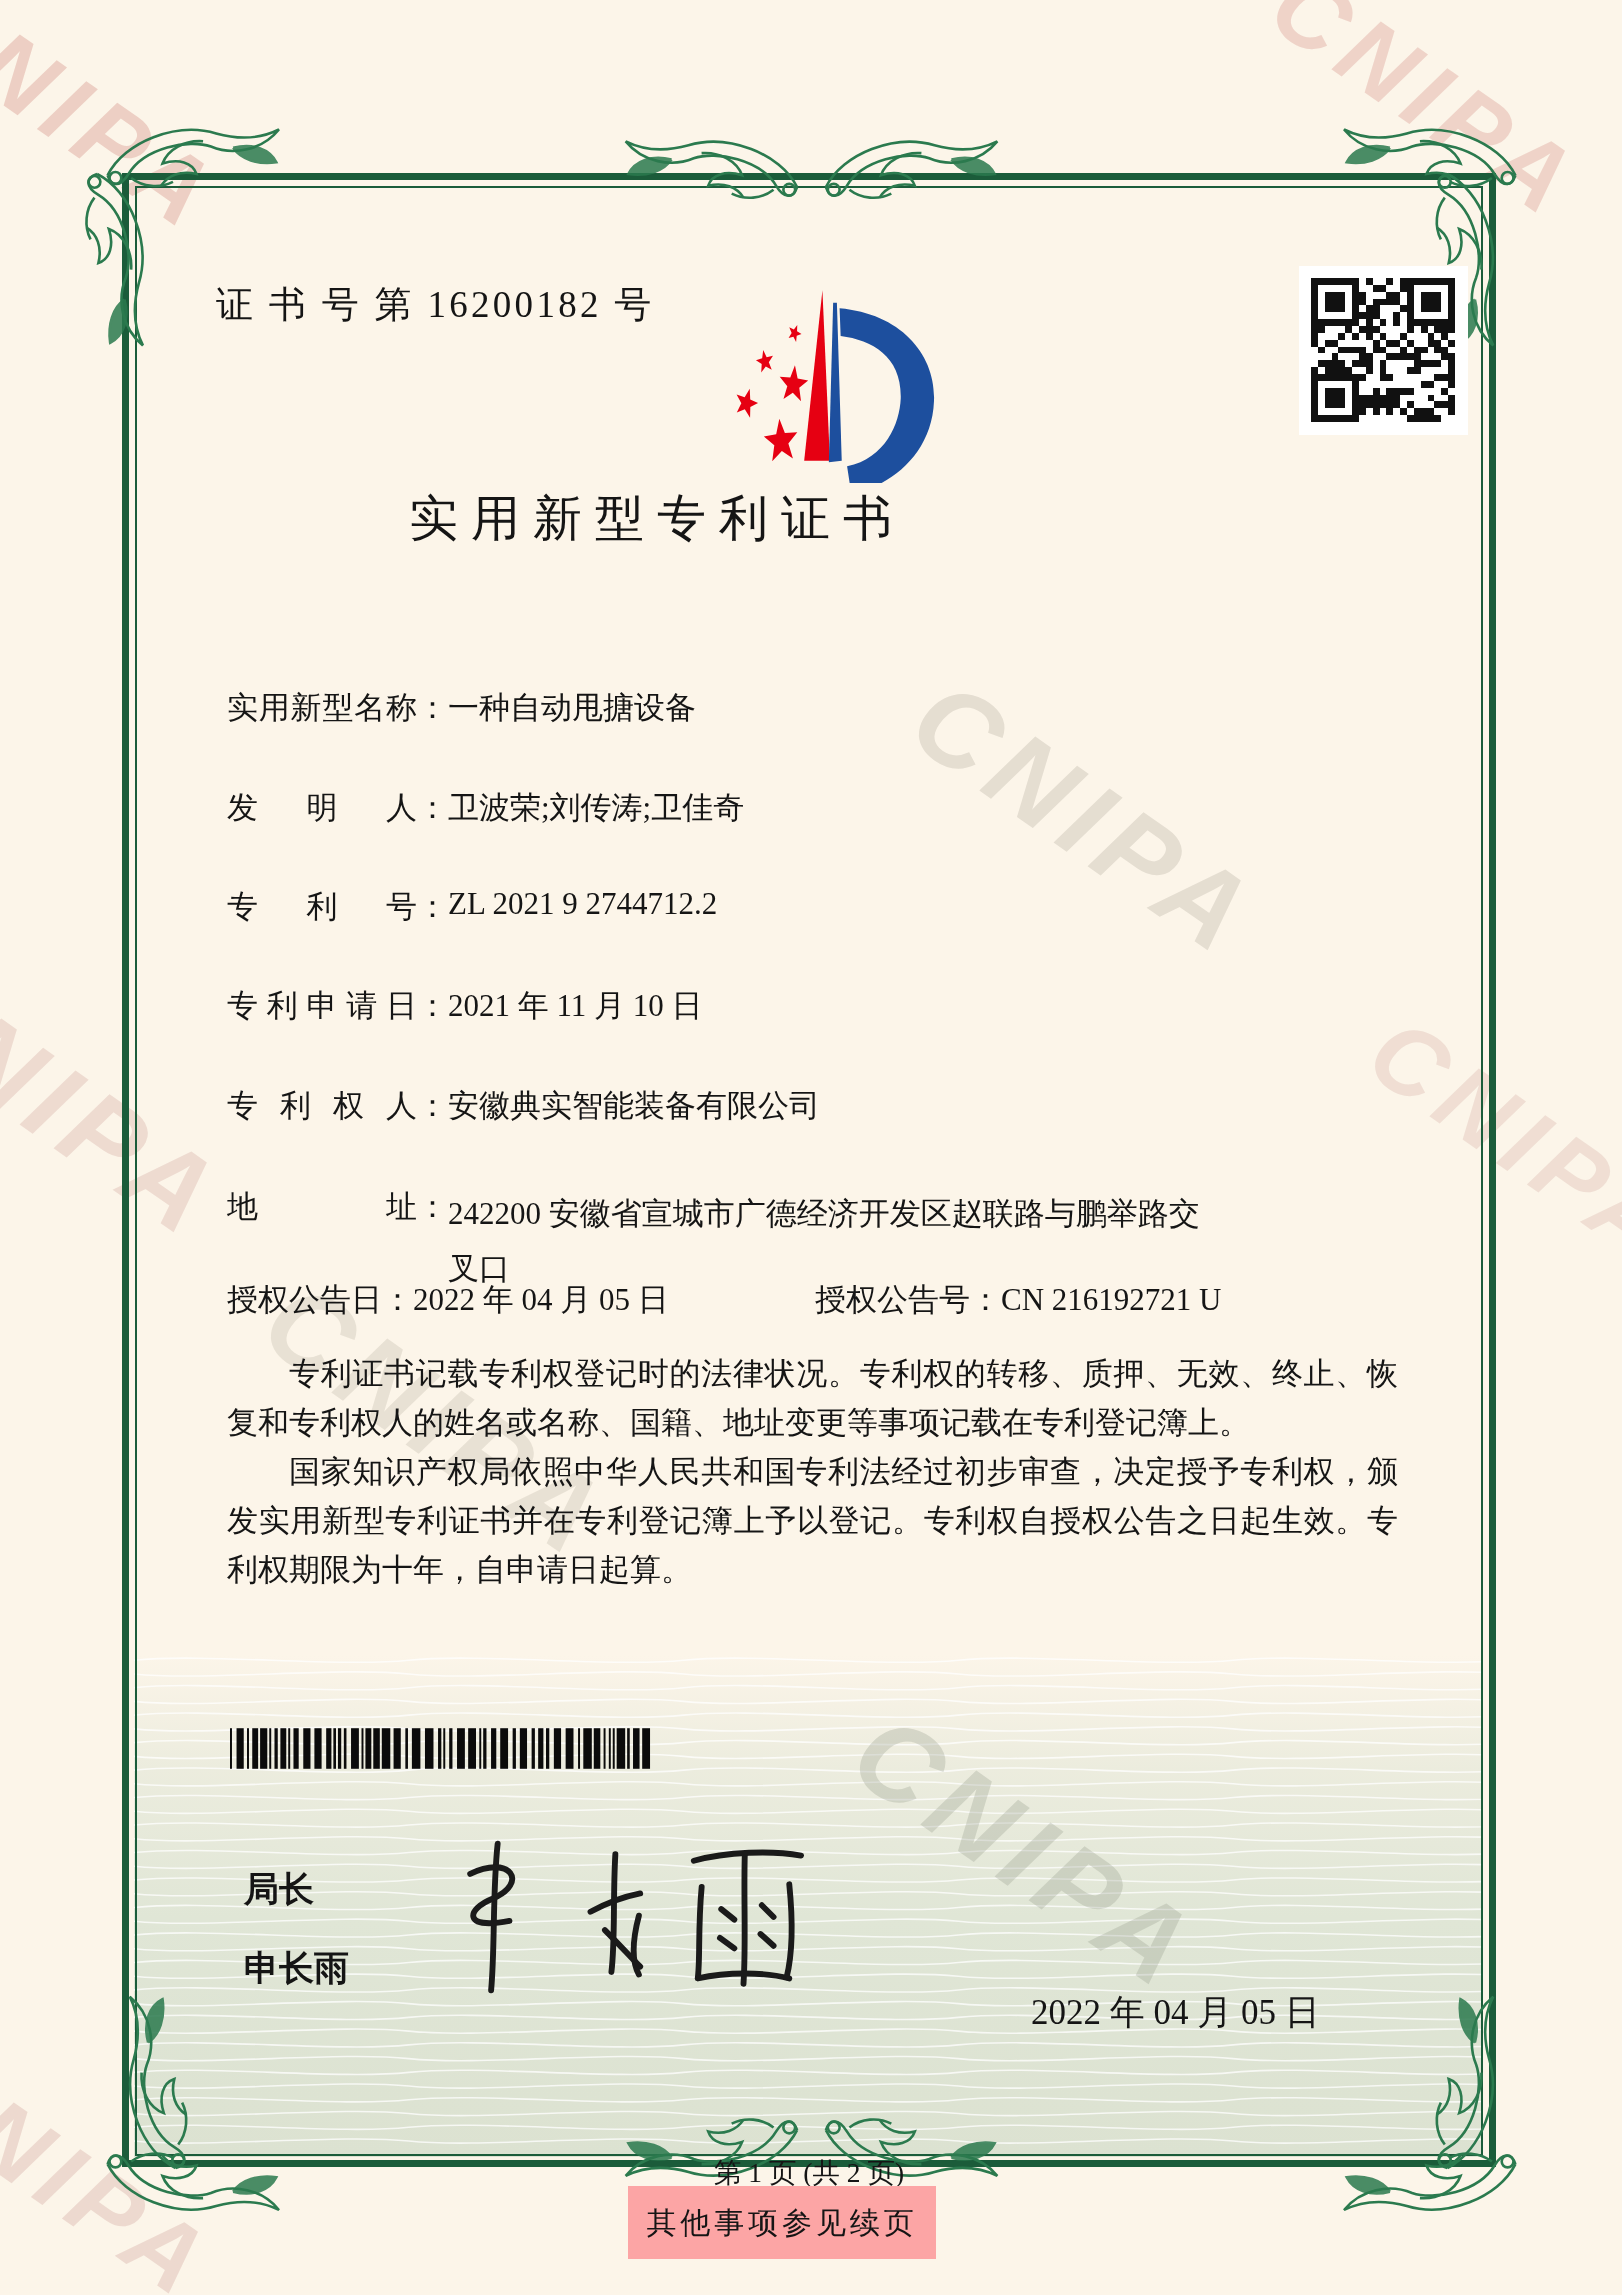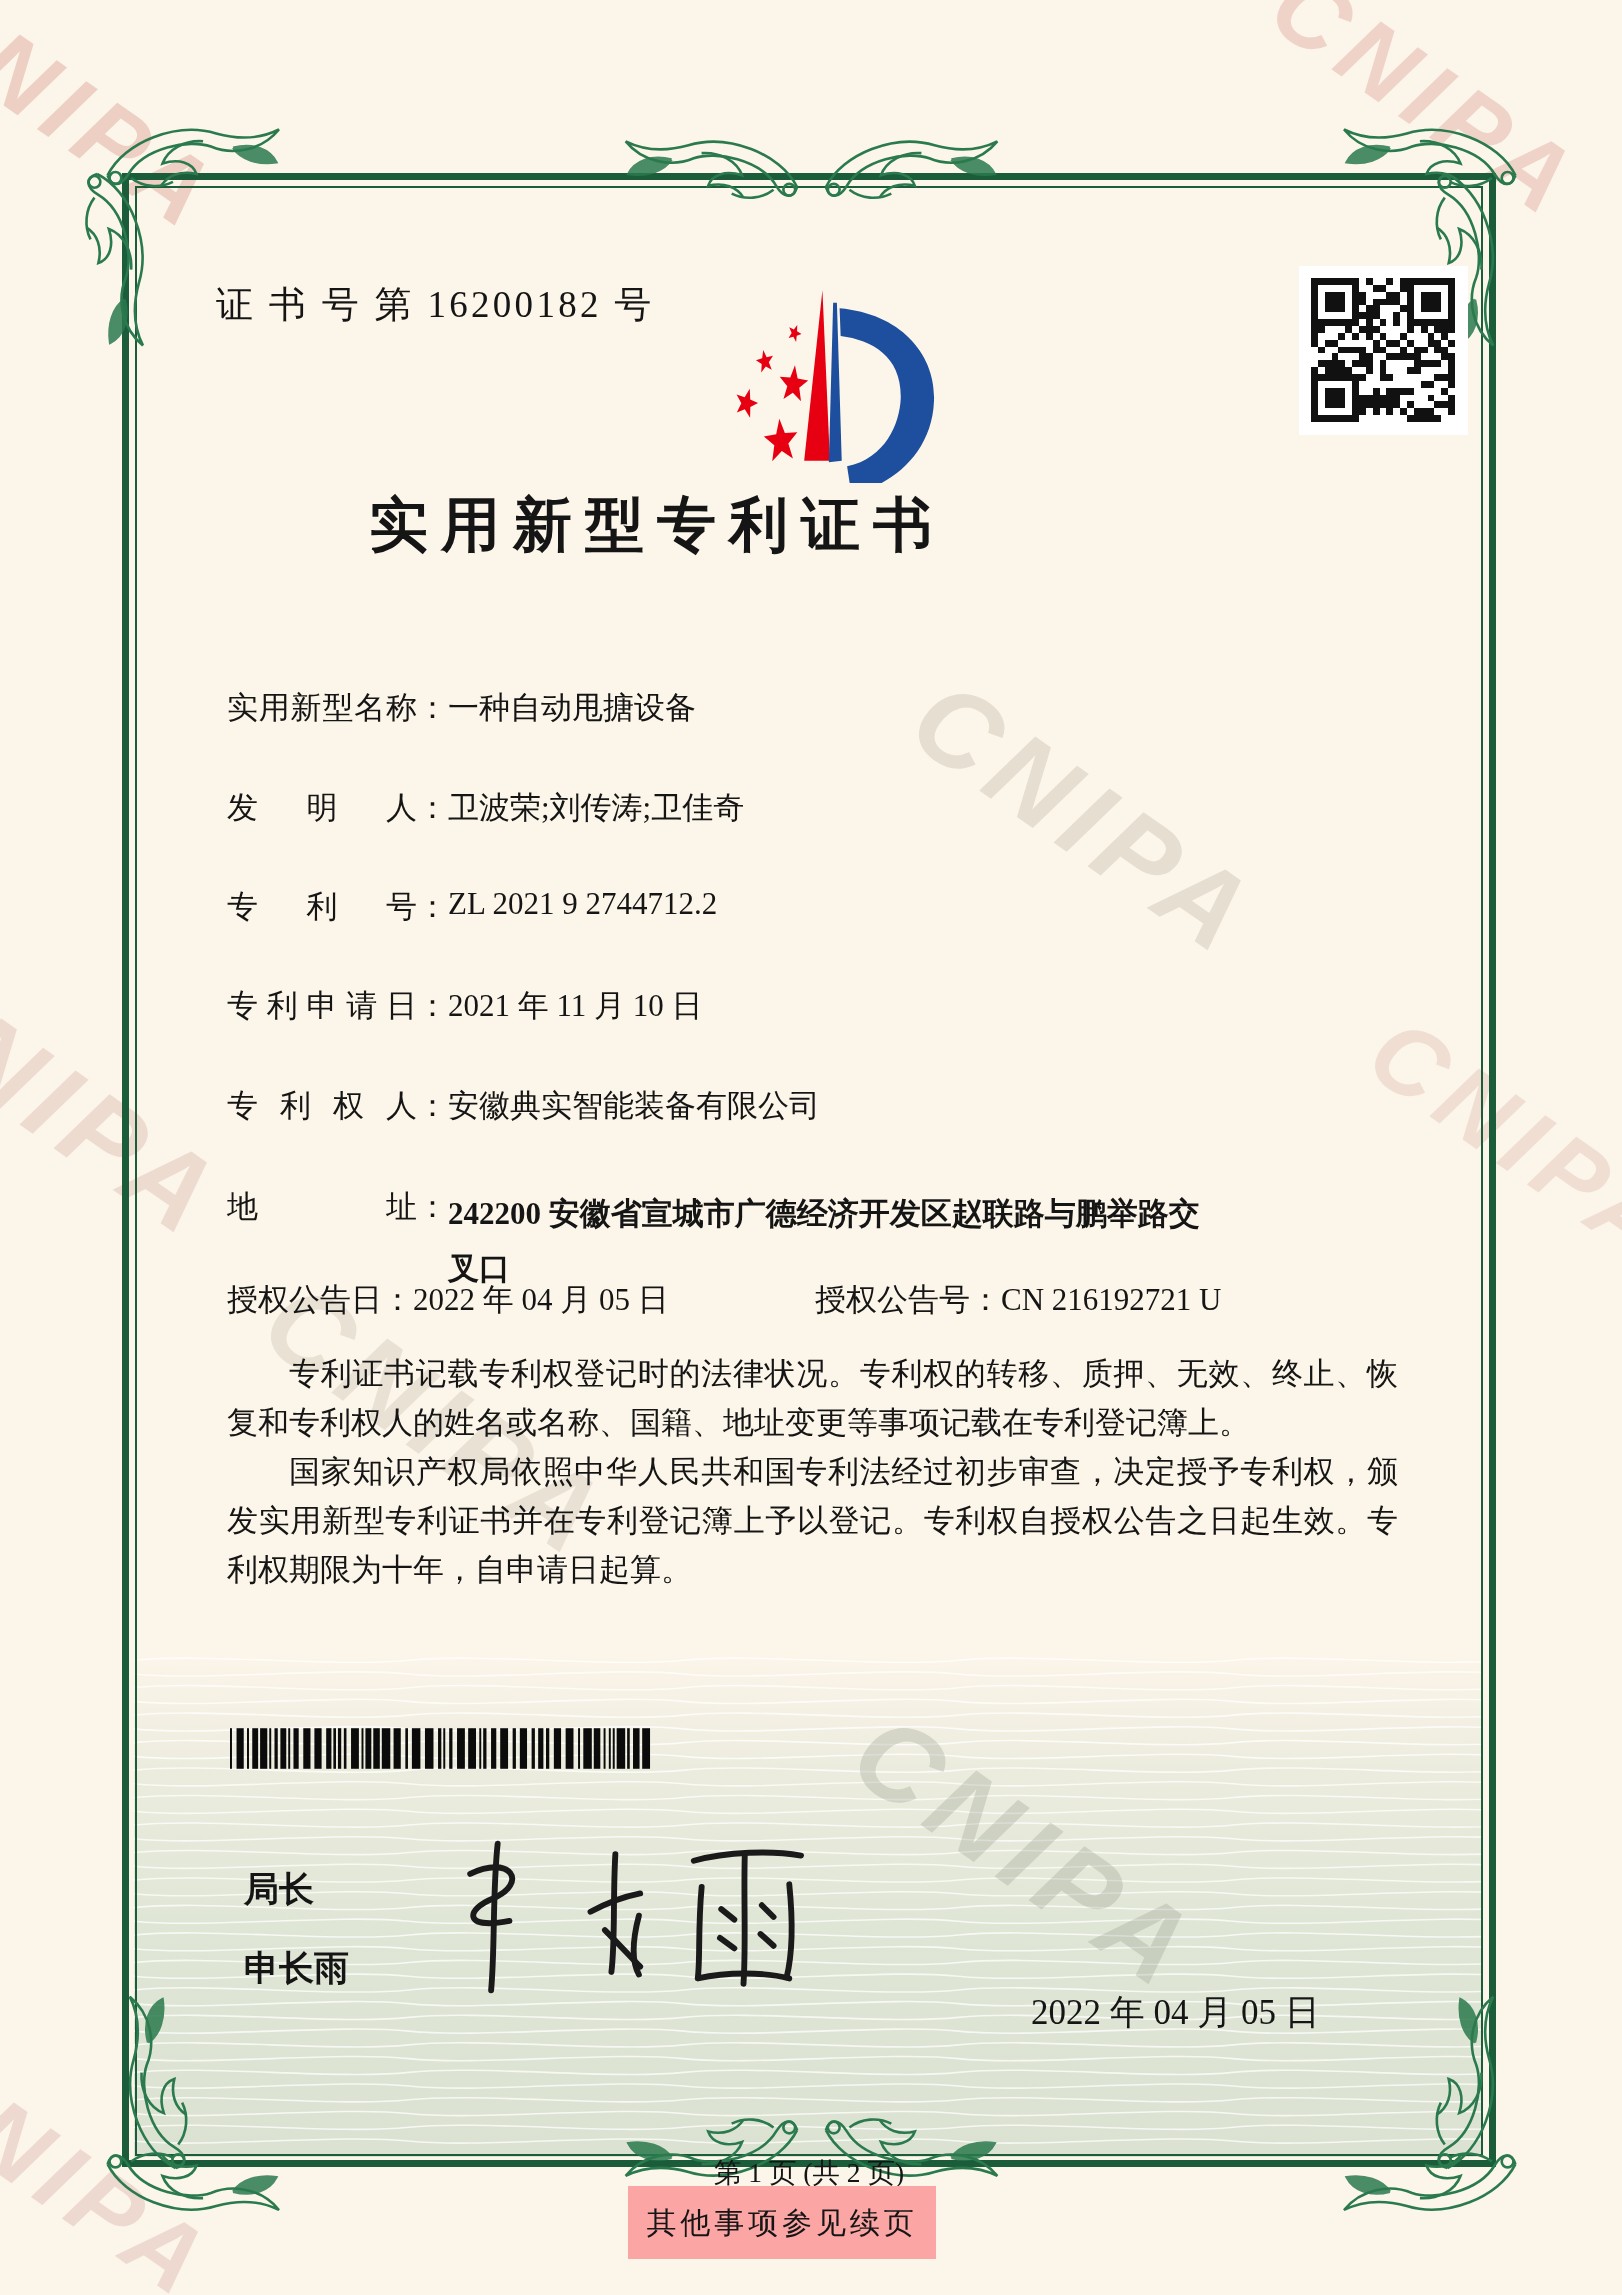--- a/index.html
+++ b/index.html
@@ -48,33 +48,33 @@
     font-size:37px; letter-spacing:3.3px;
   }
   .qr-box{
     position:absolute; z-index:4; left:1299px; top:266px; width:169px; height:169px;
     background:#fff;
   }
   .qr-box svg{position:absolute;left:12.4px;top:12.4px;}
   .logo{position:absolute; z-index:4; left:713px; top:275px; width:236px; height:208px;}
   .title{
     position:absolute; z-index:4; left:0; top:486px; width:1314px;
-    text-align:center; font-size:59px; font-weight:bold; letter-spacing:13px;
+    text-align:center; font-size:49px; font-weight:normal; letter-spacing:13px;
   }
   
   .frow{position:absolute; z-index:4; left:227px; font-size:31px; white-space:nowrap;}
   .flabel{
     display:inline-block; width:190px;
     text-align:justify; text-align-last:justify; text-justify:inter-character;
     vertical-align:top;
   }
   .flabel-plain{display:inline-block; vertical-align:top;}
   .fcolon{display:inline-block; vertical-align:top;}
   .fvalue{display:inline-block; vertical-align:top;}
-  .addr-lines{display:inline-block; vertical-align:top; white-space:normal; width:851px; line-height:55px;font-weight:bold;}
+  .addr-lines{display:inline-block; vertical-align:top; white-space:normal; width:851px; line-height:55px;}
   .grant2{position:absolute; left:588px; top:0; white-space:nowrap;}
   
   .body-text{
     position:absolute; z-index:4; left:227px; top:1349px; width:1171px;
     font-size:31px; line-height:49px; text-align:justify;
   }
   .body-text p{margin:0; text-indent:62px;}
   
   .barcode{position:absolute; z-index:4; left:230px; top:1728px; width:422px; height:41px;}
   .signer-title{position:absolute; z-index:4; left:244px; top:1866px; font-size:35px;

